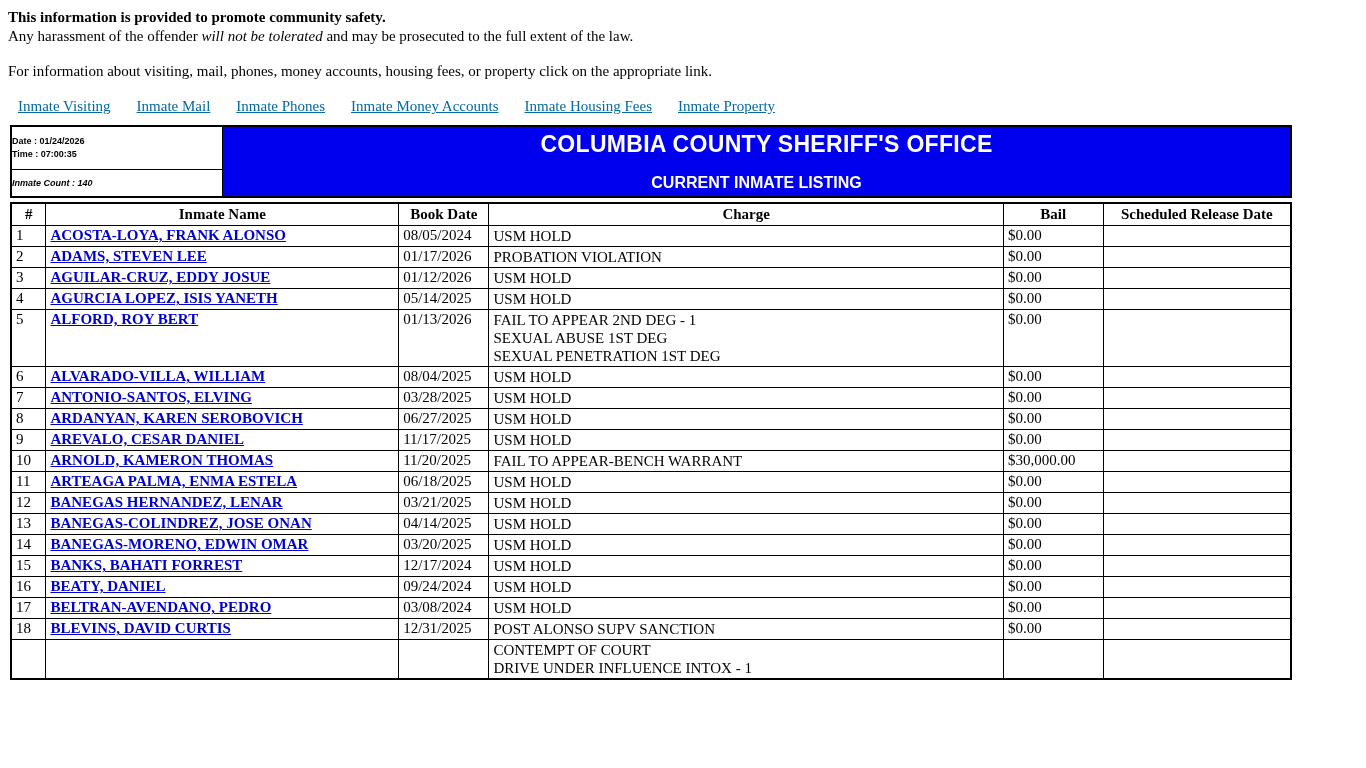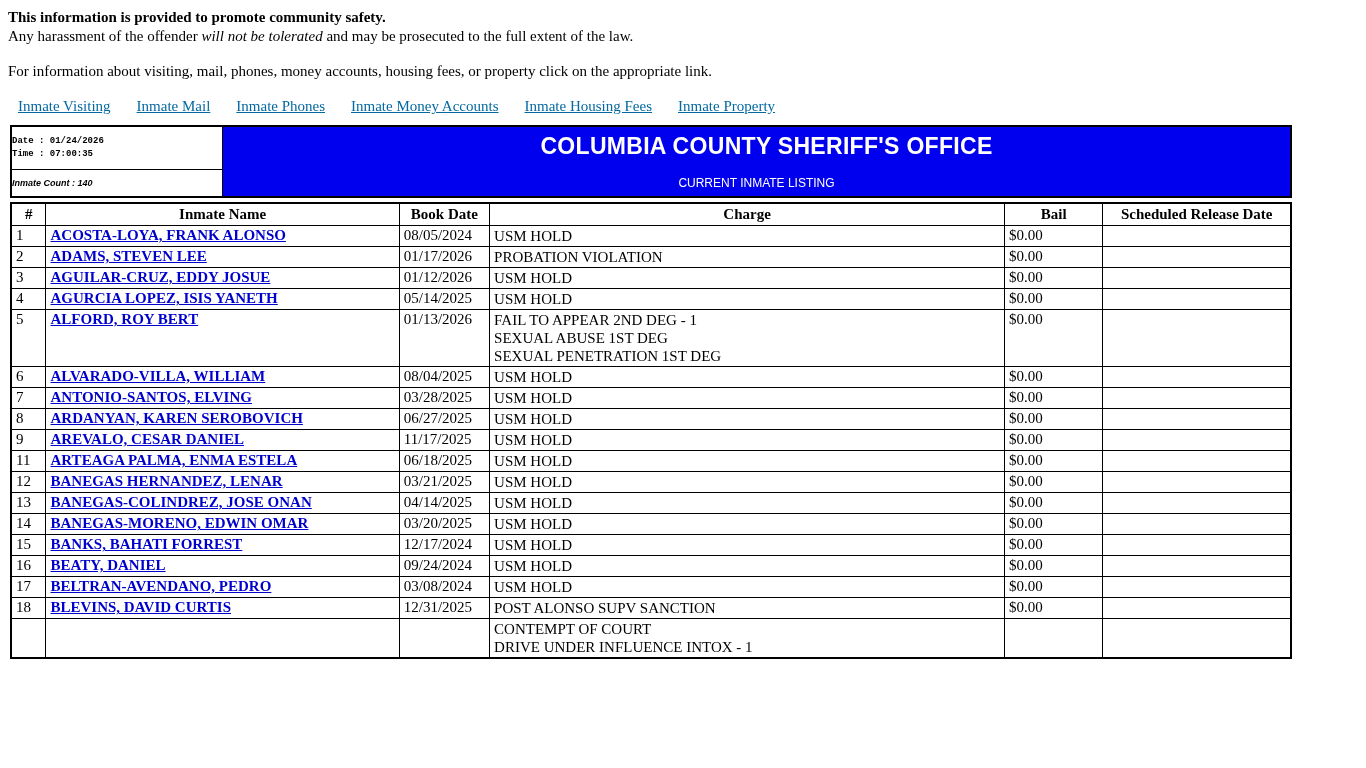--- a/index.html
+++ b/index.html
@@ -57,21 +57,21 @@
     border: 2px solid #000000;
   }
   table.header-table td {
     border: 1px solid #000000;
     padding: 0;
     vertical-align: middle;
   }
   .meta-cell {
     width: 210px;
     padding: 4px 6px;
-    font-family: Liberation Mono, monospace;
+    font-family: Liberation Sans, sans-serif;
     font-size: 9px;
     font-weight: bold;
     line-height: 1.5;
     height: 42px;
     vertical-align: top;
   }
   .meta-cell2 {
     width: 210px;
     padding: 4px 6px;
     font-family: "Liberation Sans", sans-serif;
@@ -88,22 +88,22 @@
     font-family: "Liberation Sans", sans-serif;
     padding: 8px 0 10px 0;
   }
   .banner-title {
     font-size: 23px;
     font-weight: bold;
     letter-spacing: 0.3px;
     padding-left: 20px;
   }
   .banner-sub {
-    font-size: 12px;
-    font-weight: normal;
+    font-size: 16px;
+    font-weight: bold;
     margin-top: 16px;
   }
   
   table.listing {
     border-collapse: collapse;
     width: 1282px;
     margin-left: 2px;
     margin-top: 4px;
     border: 2px solid #000000;
   }
@@ -271,20 +271,30 @@
           <td class="num col-num">9</td>
           <td class="name col-name"><a href="#">AREVALO, CESAR DANIEL</a></td>
           <td class="col-book">11/17/2025</td>
           <td class="col-charge charge-lines">
             <div>USM HOLD</div>
           </td>
           <td class="col-bail">$0.00</td>
           <td class="col-release"></td>
         </tr>
         <tr>
+          <td class="num col-num">10</td>
+          <td class="name col-name"><a href="#">ARNOLD, KAMERON THOMAS</a></td>
+          <td class="col-book">11/20/2025</td>
+          <td class="col-charge charge-lines">
+            <div>FAIL TO APPEAR-BENCH WARRANT</div>
+          </td>
+          <td class="col-bail">$30,000.00</td>
+          <td class="col-release"></td>
+        </tr>
+        <tr>
           <td class="num col-num">11</td>
           <td class="name col-name"><a href="#">ARTEAGA PALMA, ENMA ESTELA</a></td>
           <td class="col-book">06/18/2025</td>
           <td class="col-charge charge-lines">
             <div>USM HOLD</div>
           </td>
           <td class="col-bail">$0.00</td>
           <td class="col-release"></td>
         </tr>
         <tr>

